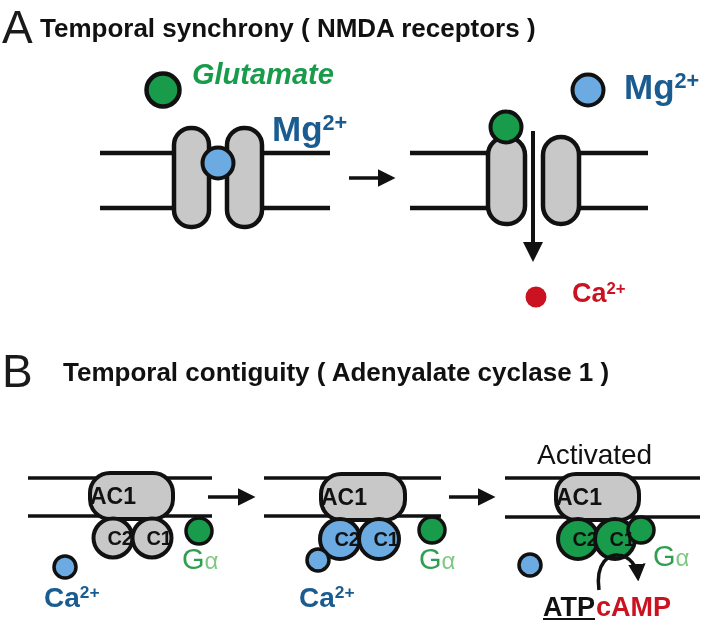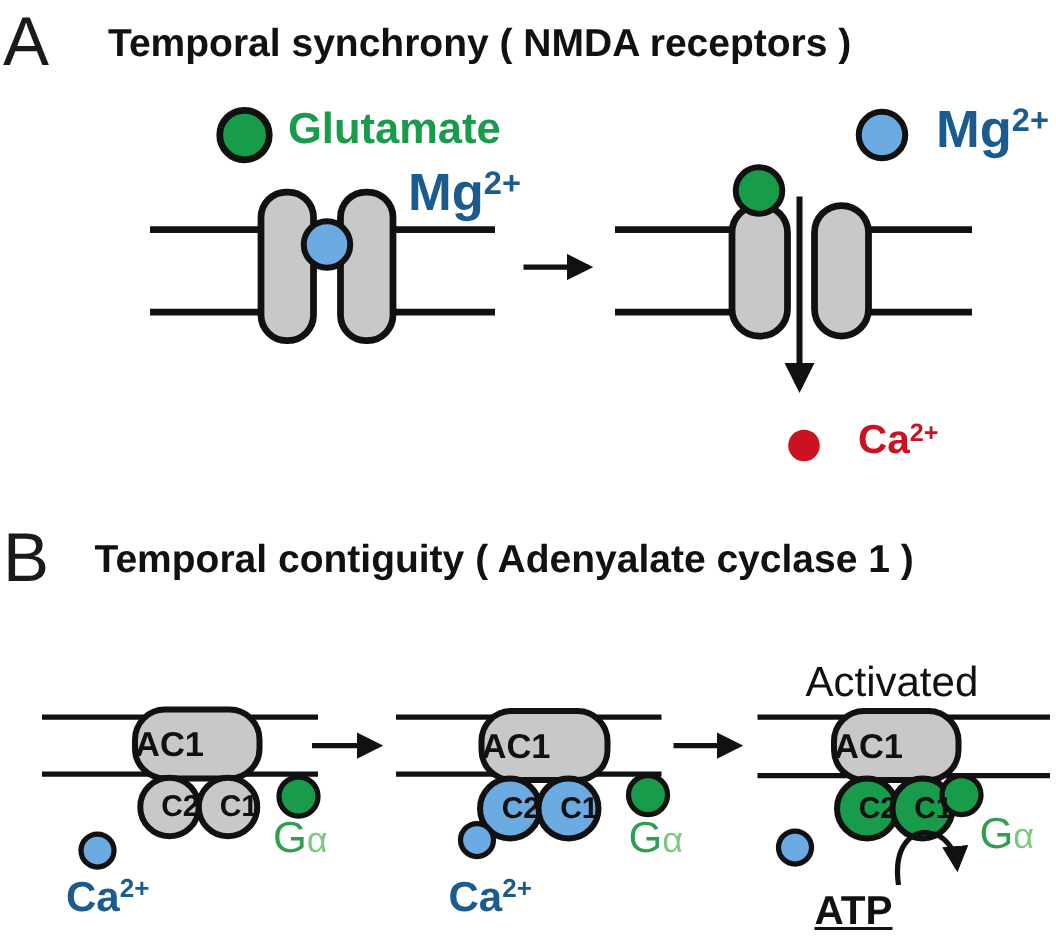--- a/index.html
+++ b/index.html
@@ -99,23 +99,23 @@
       <rect x="556" y="474" width="83" height="46" rx="20" fill="#c8c8c8" stroke="#111" stroke-width="4"></rect>
       <circle cx="578" cy="539" r="20" fill="#189b4a" stroke="#111" stroke-width="4"></circle>
       <circle cx="615" cy="539" r="20" fill="#189b4a" stroke="#111" stroke-width="4"></circle>
       <circle cx="641" cy="530" r="13" fill="#189b4a" stroke="#111" stroke-width="3.5"></circle>
       <circle cx="530" cy="565" r="11" fill="#6babe2" stroke="#111" stroke-width="3.5"></circle>
       <path d="M 599 590 C 595 562, 610 554 618 555 C 630 556 637 566 638 578" fill="none" stroke="#111" stroke-width="3.5" marker-end="url(#ah)"></path>
     </g>
   </svg>
 
   <div class="abs panel-letter" style="left:2px;top:4px;">A</div>
-  <div class="abs panel-title" style="left:72px;top:13px;">Temporal synchrony ( NMDA receptors )</div>
+  <div class="abs panel-title" style="left:40px;top:13px;">Temporal synchrony ( NMDA receptors )</div>
 
-  <div class="abs glu-label" style="left:192px;top:70px;">Glutamate</div>
+  <div class="abs glu-label" style="left:192px;top:58px;font-style:italic;">Glutamate</div>
 
   <div class="abs blue-label" style="left:272px;top:109px;"><span>Mg</span><span class="sup">2+</span></div>
 
   <div class="abs blue-label" style="left:624px;top:67px;"><span>Mg</span><span class="sup">2+</span></div>
 
   <div class="abs red-label" style="left:572px;top:278px;"><span>Ca</span><span class="sup">2+</span></div>
 
   <div class="abs panel-letter" style="left:2px;top:348px;">B</div>
   <div class="abs panel-title" style="left:51px;top:357px;margin-left:12px;">Temporal contiguity ( Adenyalate cyclase 1 )</div>
 
@@ -132,14 +132,15 @@
   <div class="abs cd-label" style="left:359px;top:527px;width:40px;">C1</div>
   <div class="abs galpha" style="left:419px;top:543px;"><span class="g">G</span><span class="a">α</span></div>
   <div class="abs blue-label" style="left:299px;top:582px;font-size:28px;"><span>Ca</span><span class="sup">2+</span></div>
 
   <div class="abs ac1-label" style="left:556px;top:484px;width:83px;">AC1</div>
   <div class="abs cd-label" style="left:558px;top:527px;width:40px;">C2</div>
   <div class="abs cd-label" style="left:595px;top:527px;width:40px;">C1</div>
   <div class="abs galpha" style="left:653px;top:540px;"><span class="g">G</span><span class="a">α</span></div>
 
   <div class="abs atp-label" style="left:543px;top:592px;text-decoration:underline;">ATP</div>
+  <div class="abs camp-label" style="left:596px;top:592px;">cAMP</div>
 
 </div>
 
 </body></html>

